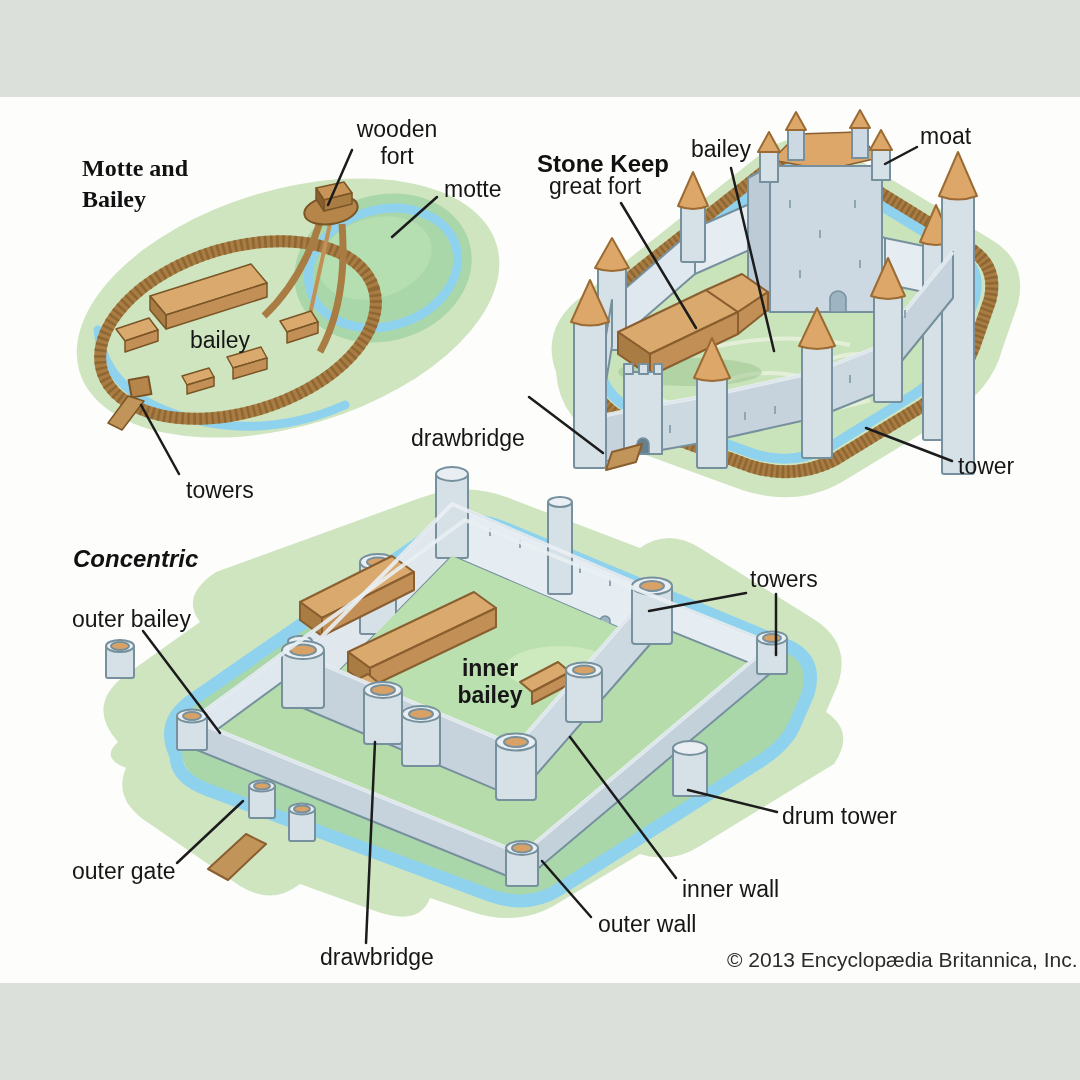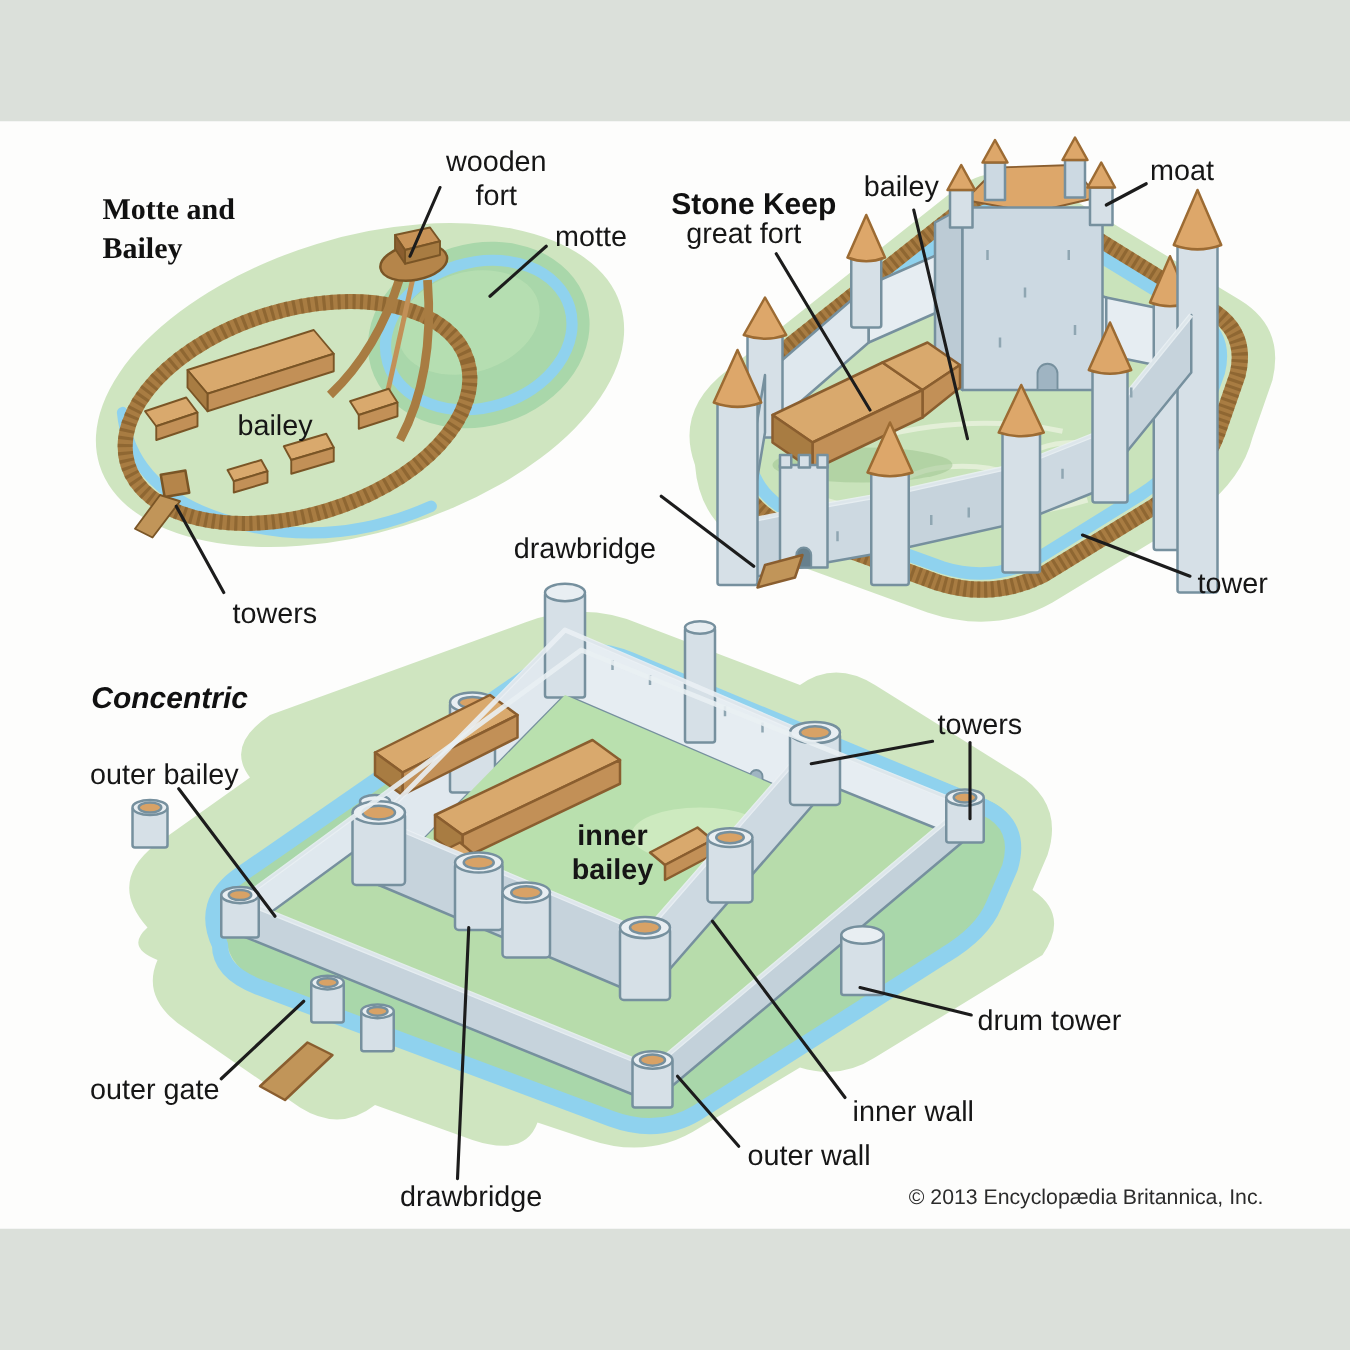--- a/index.html
+++ b/index.html
@@ -5,21 +5,21 @@
   html,body{margin:0;padding:0;background:#fff;}
   .canvas{position:relative;width:1080px;height:1080px;background:#fdfdfc;overflow:hidden;
           font-family:"Liberation Sans", sans-serif;}
   .band{position:absolute;left:0;width:1080px;background:#dbe0da;}
   .band.top{top:0;height:97px;}
   .band.bottom{top:983px;height:97px;}
   svg{position:absolute;left:0;top:0;}
   .lbl{position:absolute;font-size:23px;color:#161616;white-space:pre-line;line-height:1.18;}
   .lbl.ctr{transform:translateX(-50%);text-align:center;}
   .hd{position:absolute;font-size:24px;font-weight:bold;color:#111;line-height:1.28;}
-  .copy{position:absolute;font-size:17px;color:#2b2b2b;}
+  .copy{position:absolute;font-size:21px;color:#2b2b2b;}
 </style>
 </head>
 <body>
 
 <div class="canvas">
   <div class="band top"></div>
   <div class="band bottom"></div>
 
   <svg width="1080" height="1080" viewBox="0 0 1080 1080">
 

